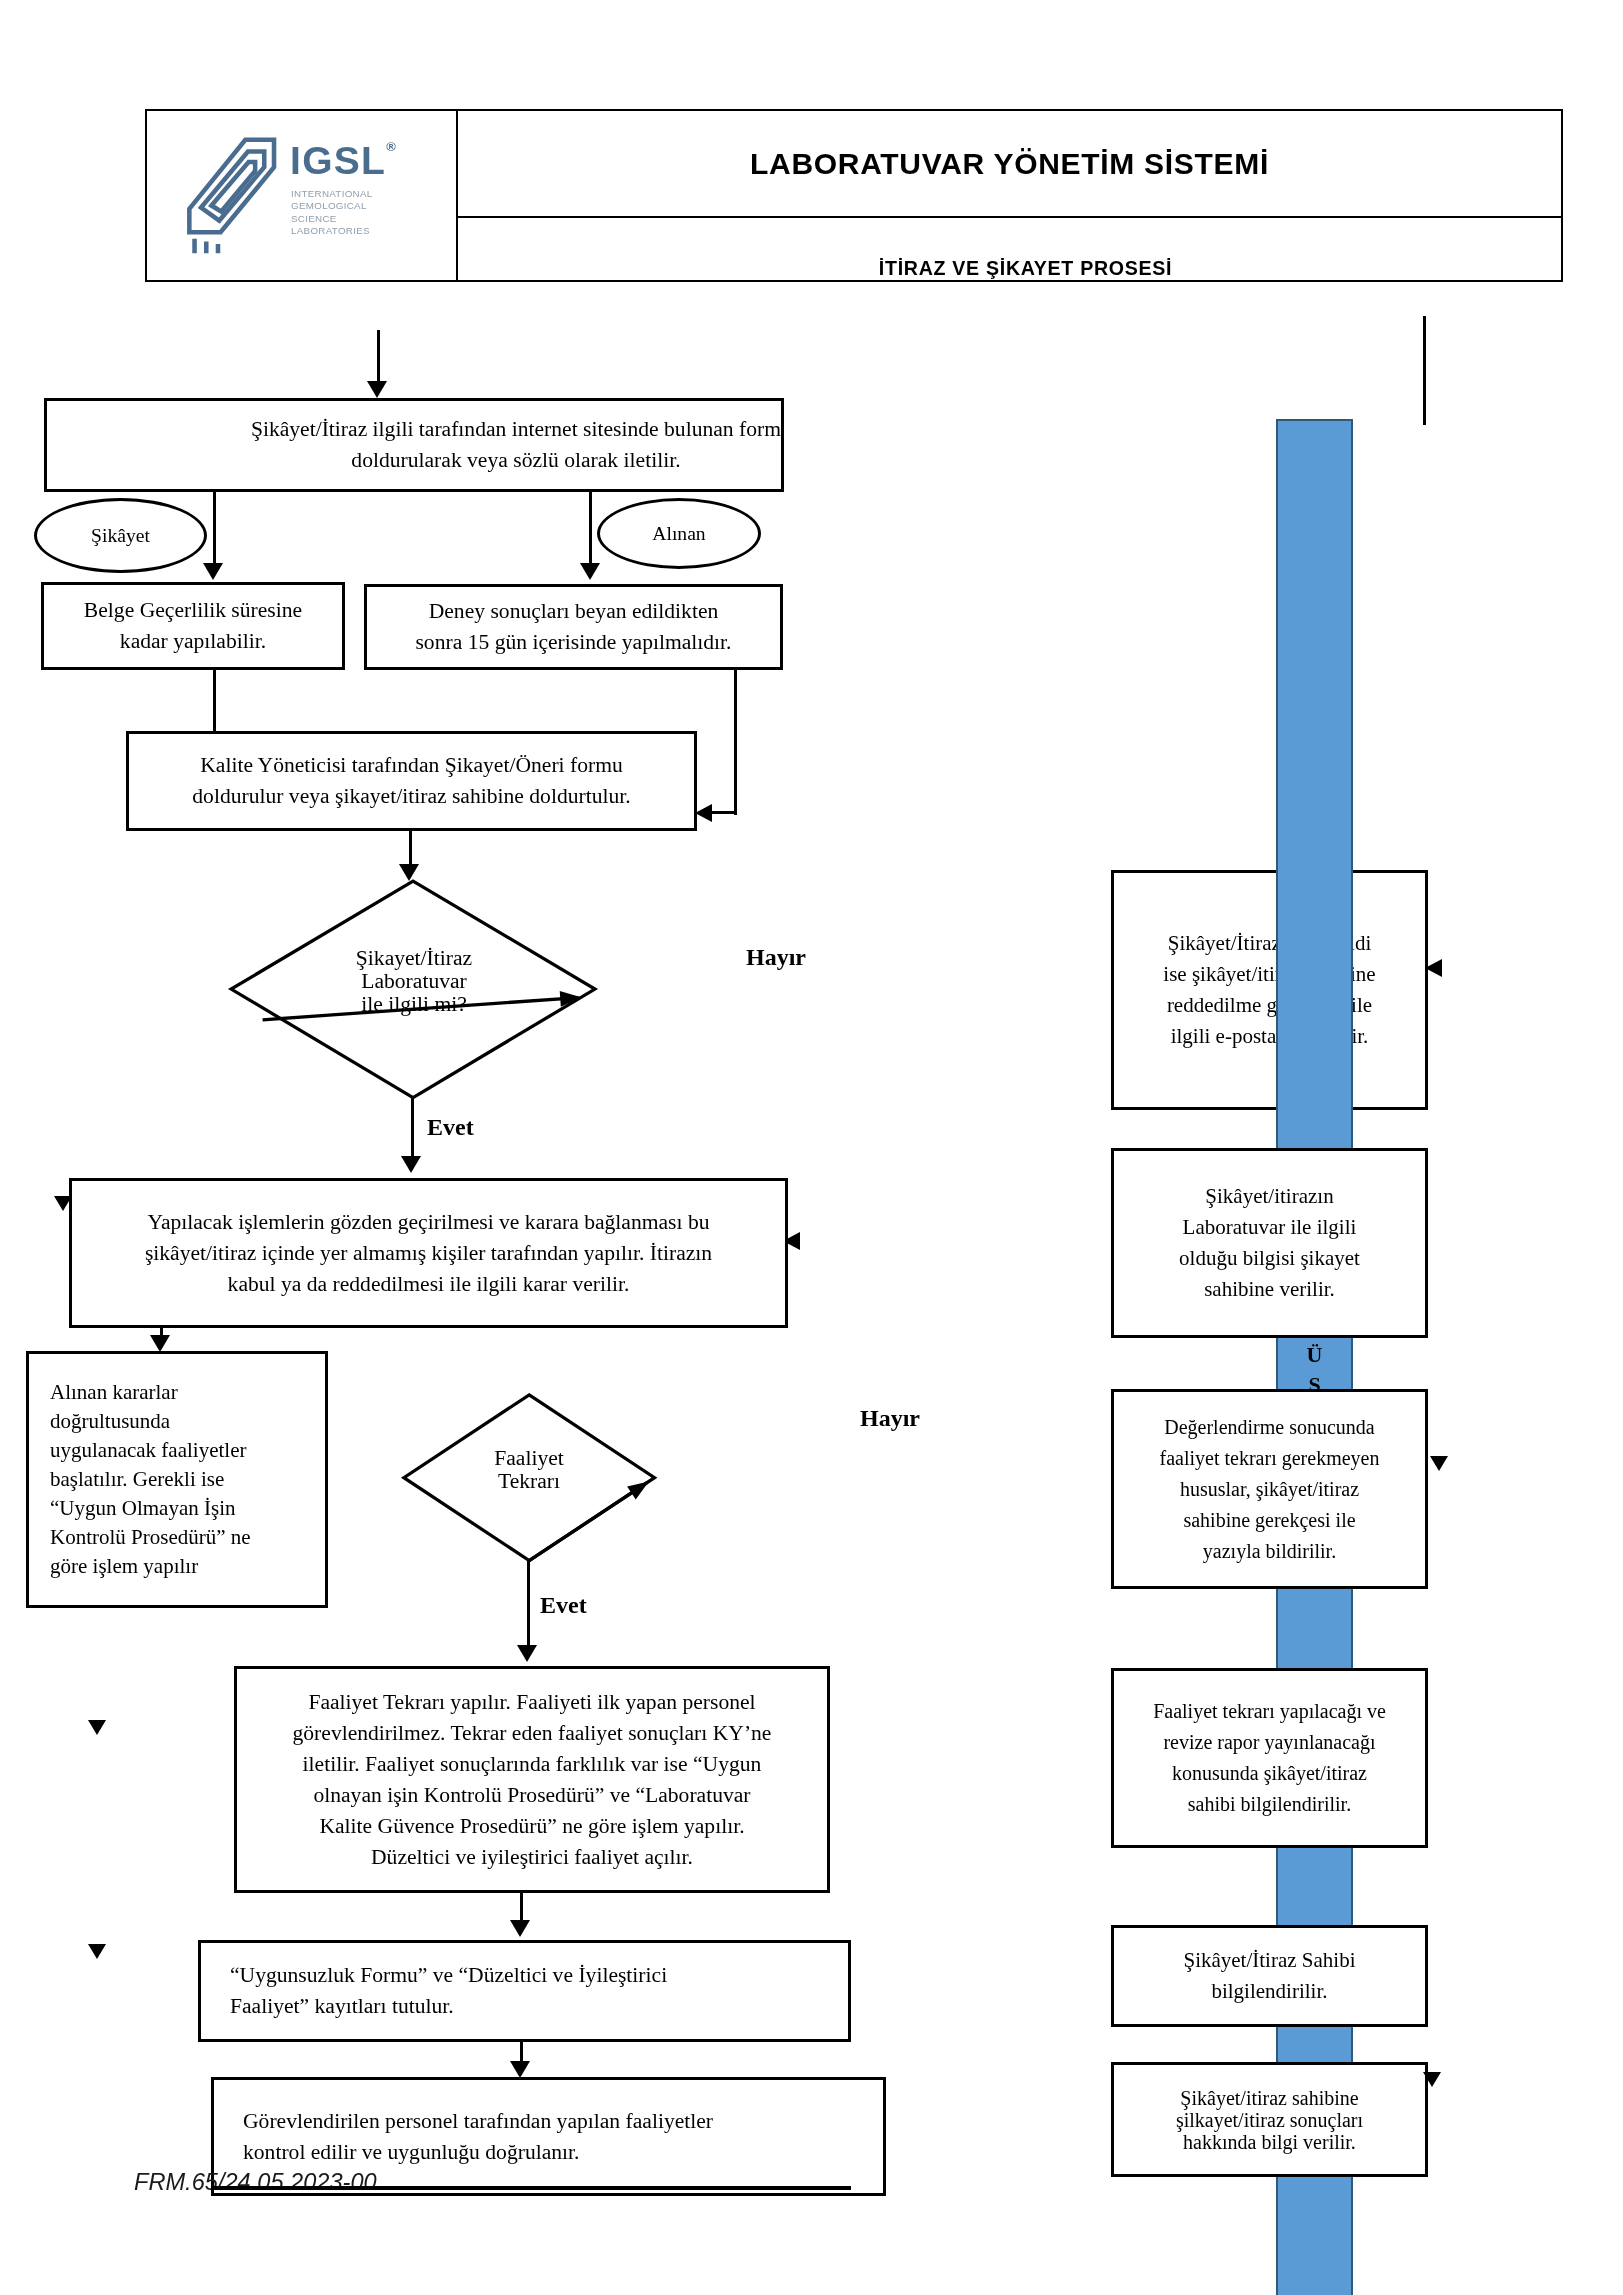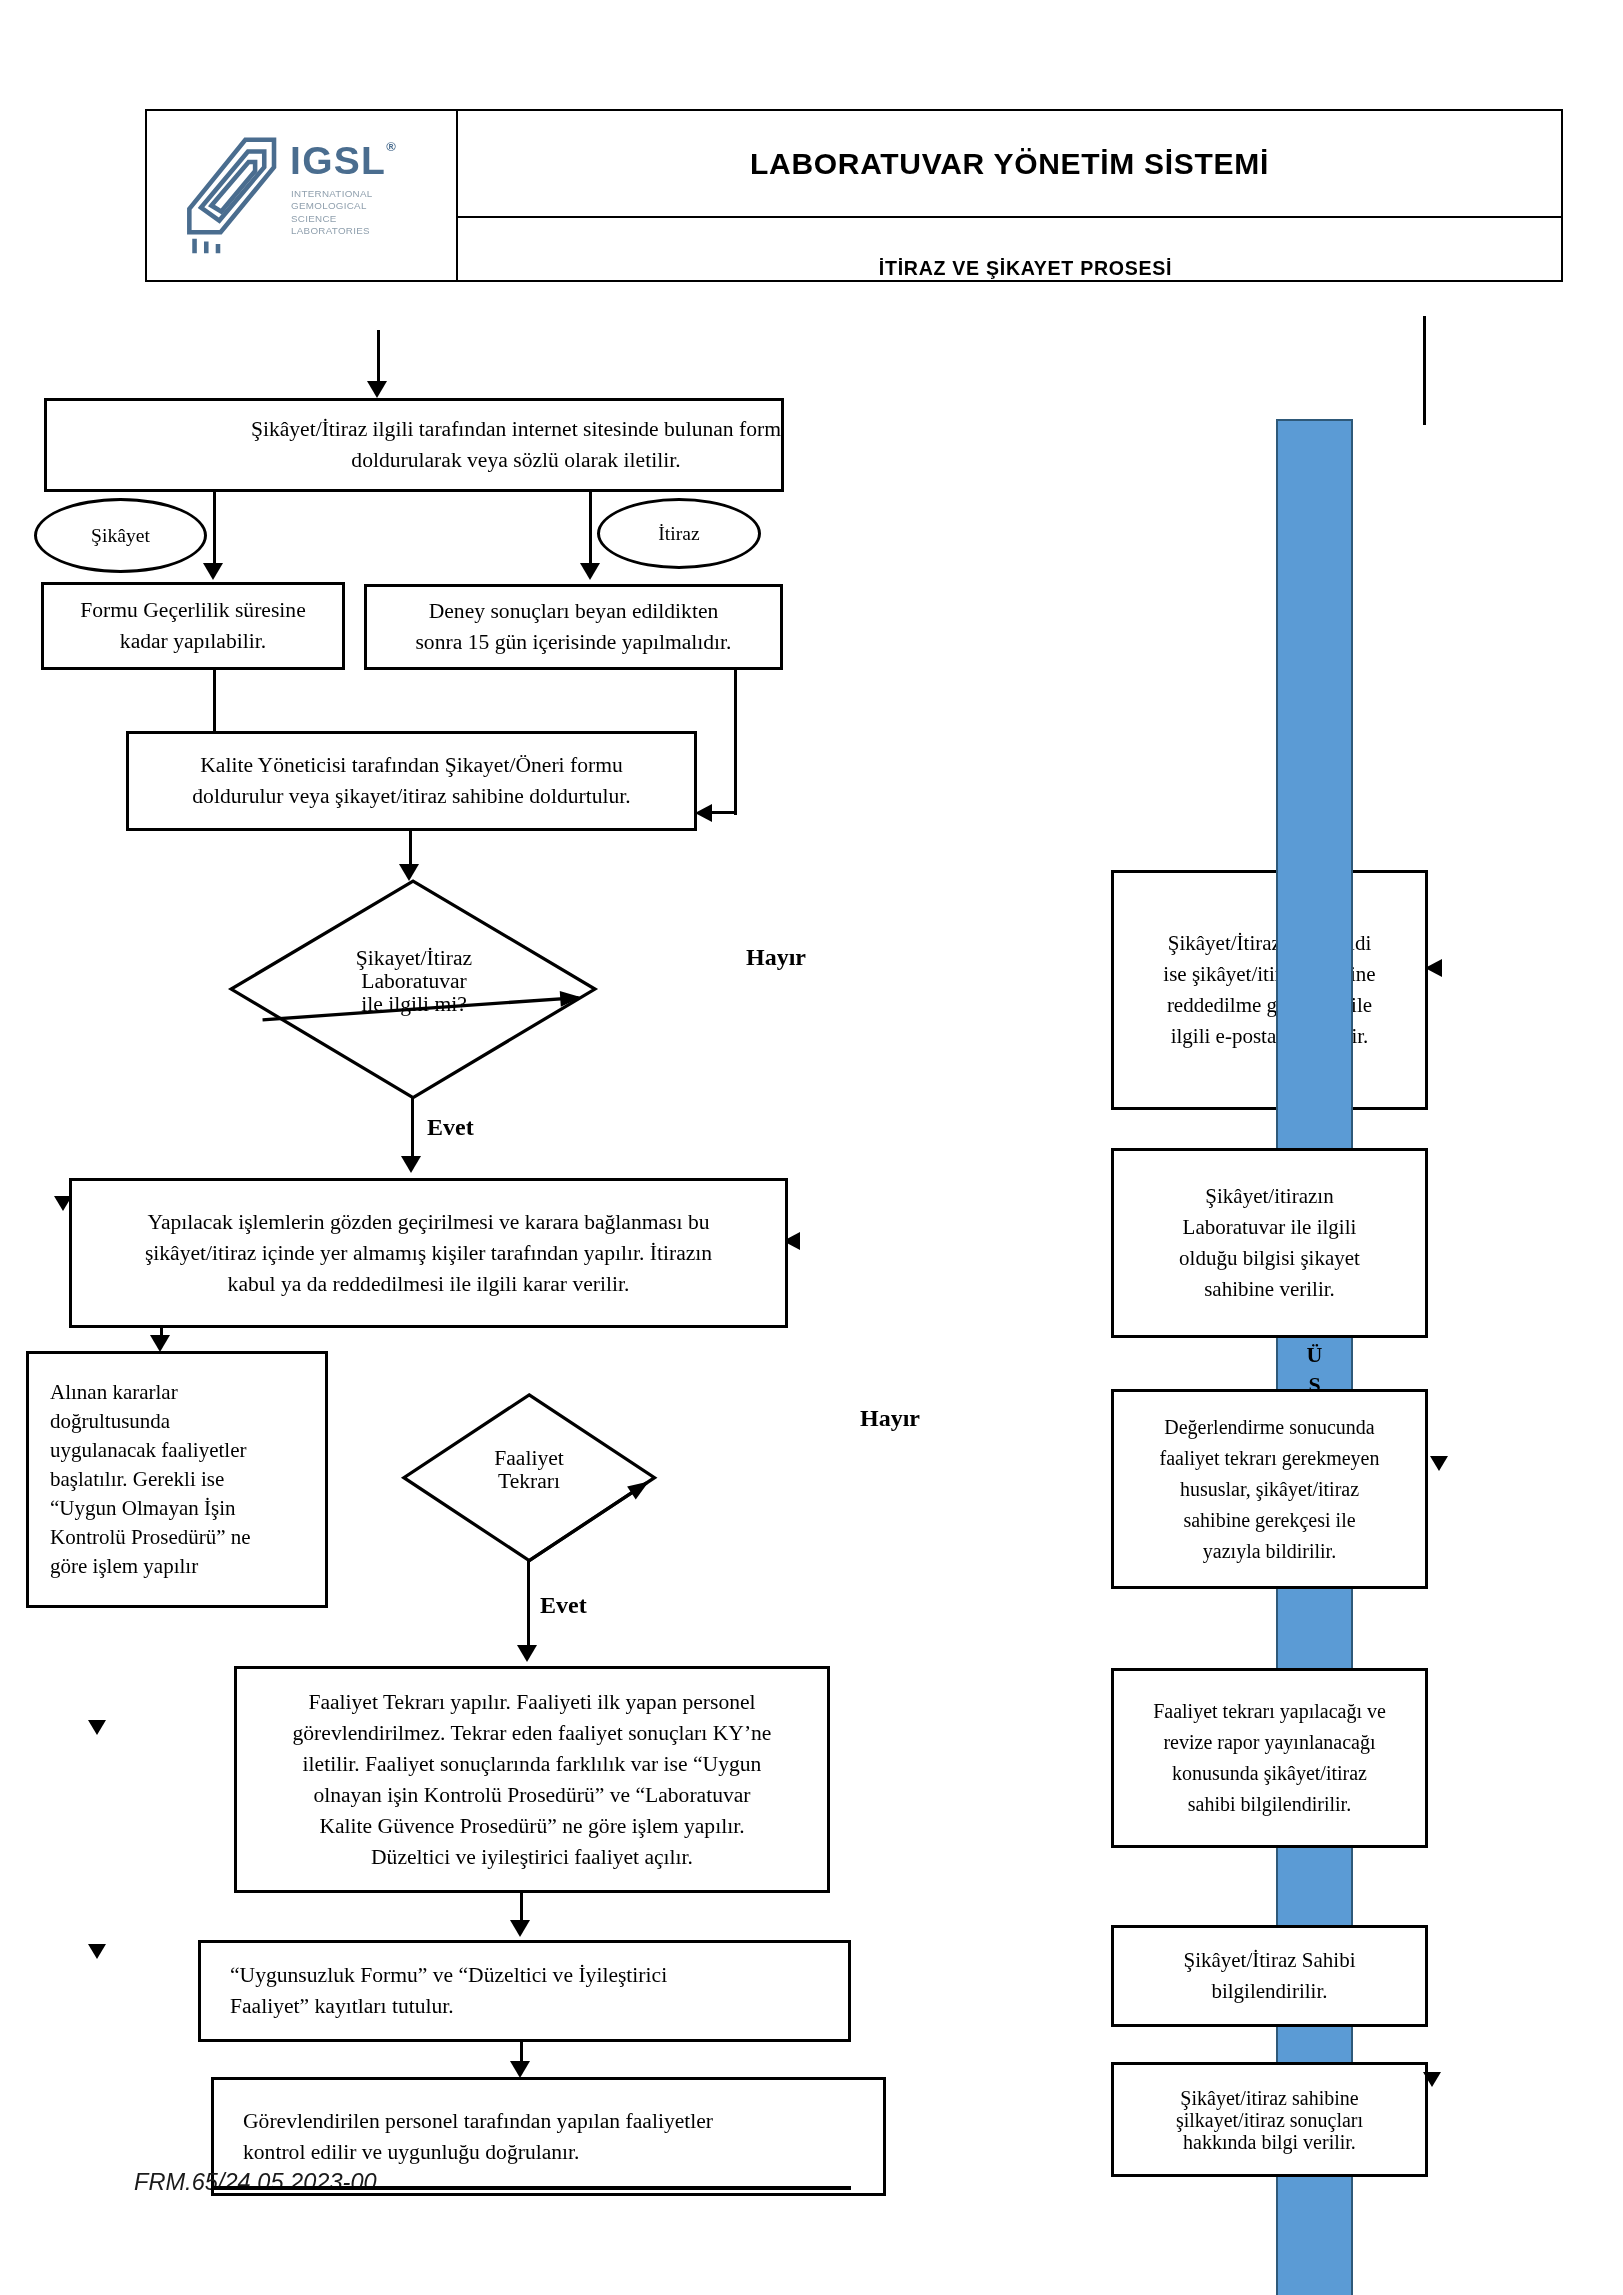--- a/index.html
+++ b/index.html
@@ -122,25 +122,25 @@
 
   <div class="box" style="left:44px;top:398px;width:734px;height:88px;justify-content:flex-end;">
     <span>Şikâyet/İtiraz ilgili tarafından internet sitesinde bulunan form
 doldurularak veya sözlü olarak iletilir.</span>
   </div>
 
   <div class="oval" style="left:34px;top:498px;width:167px;height:69px;">
     <span>Şikâyet</span>
   </div>
   <div class="oval" style="left:597px;top:498px;width:158px;height:65px;">
-    <span>İtiraz</span>
+    <span>Alınan</span>
   </div>
 
   <div class="box" style="left:41px;top:582px;width:298px;height:82px;">
-    <span>Formu Geçerlilik süresine
+    <span>Belge Geçerlilik süresine
 kadar yapılabilir.</span>
   </div>
   <div class="box" style="left:364px;top:584px;width:413px;height:80px;">
     <span>Deney sonuçları beyan edildikten
 sonra 15 gün içerisinde yapılmalıdır.</span>
   </div>
 
   <div class="box" style="left:126px;top:731px;width:565px;height:94px;">
     <span>Kalite Yöneticisi tarafından Şikayet/Öneri formu
 doldurulur veya şikayet/itiraz sahibine doldurtulur.</span>

